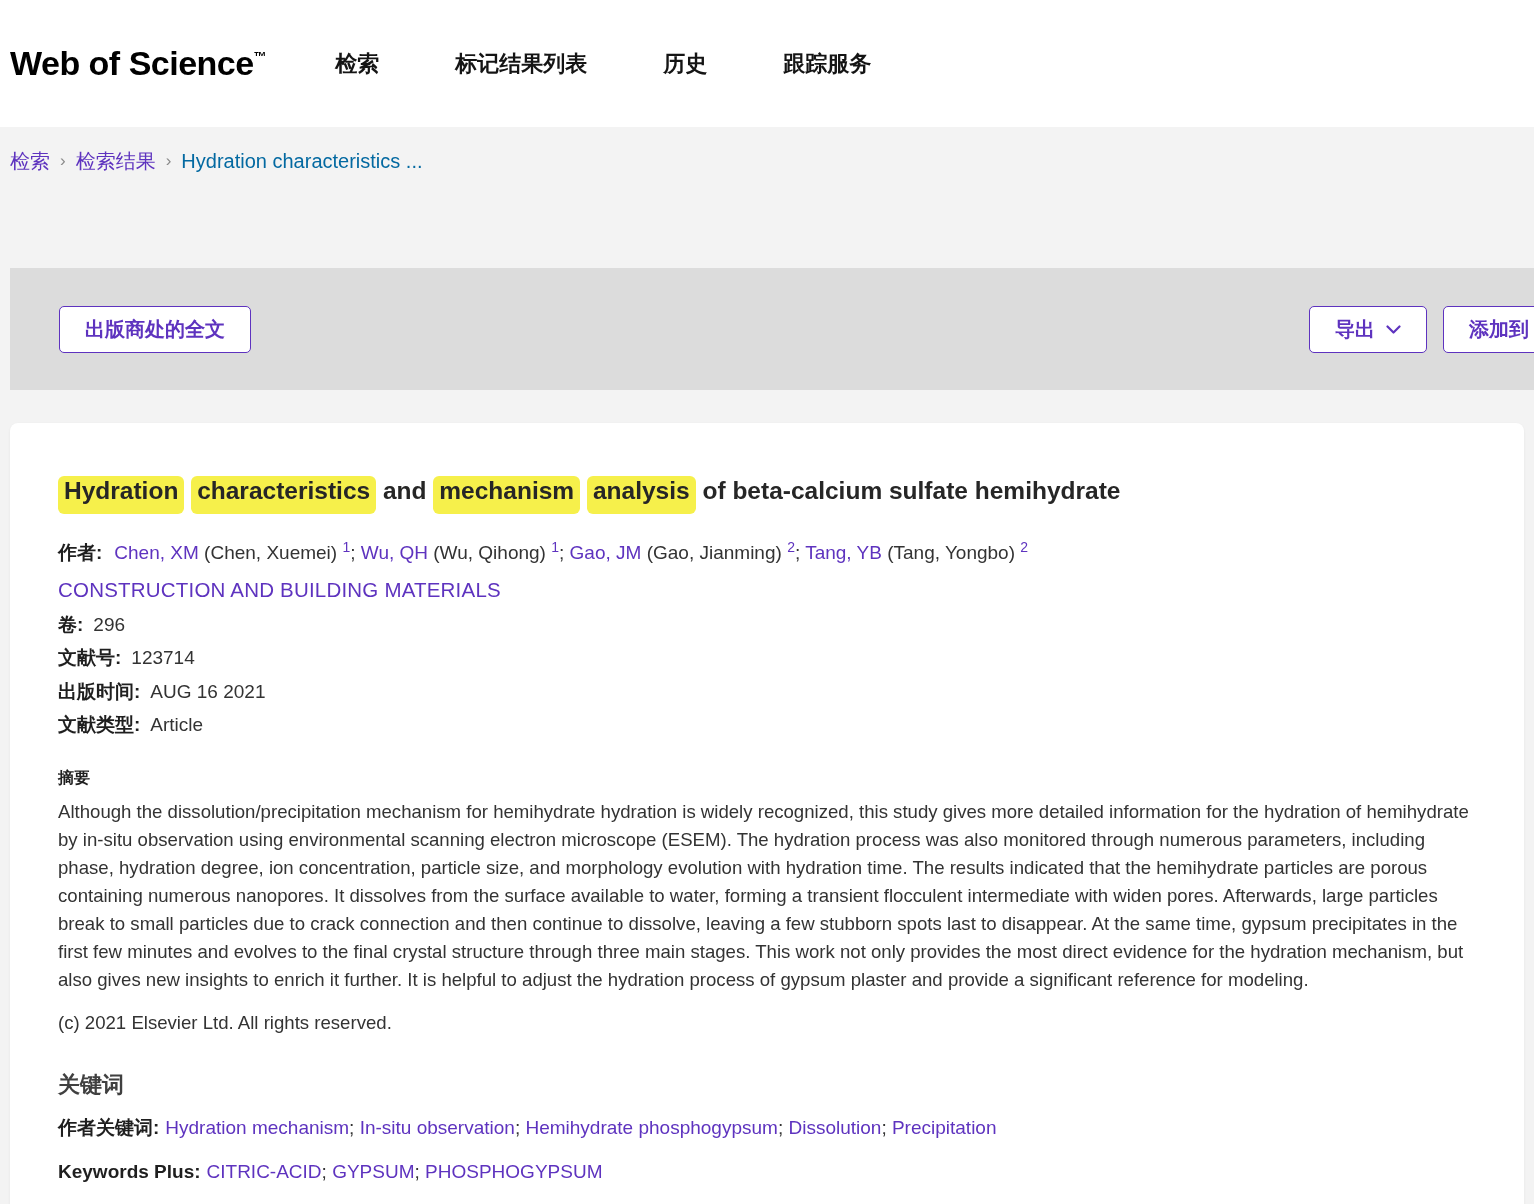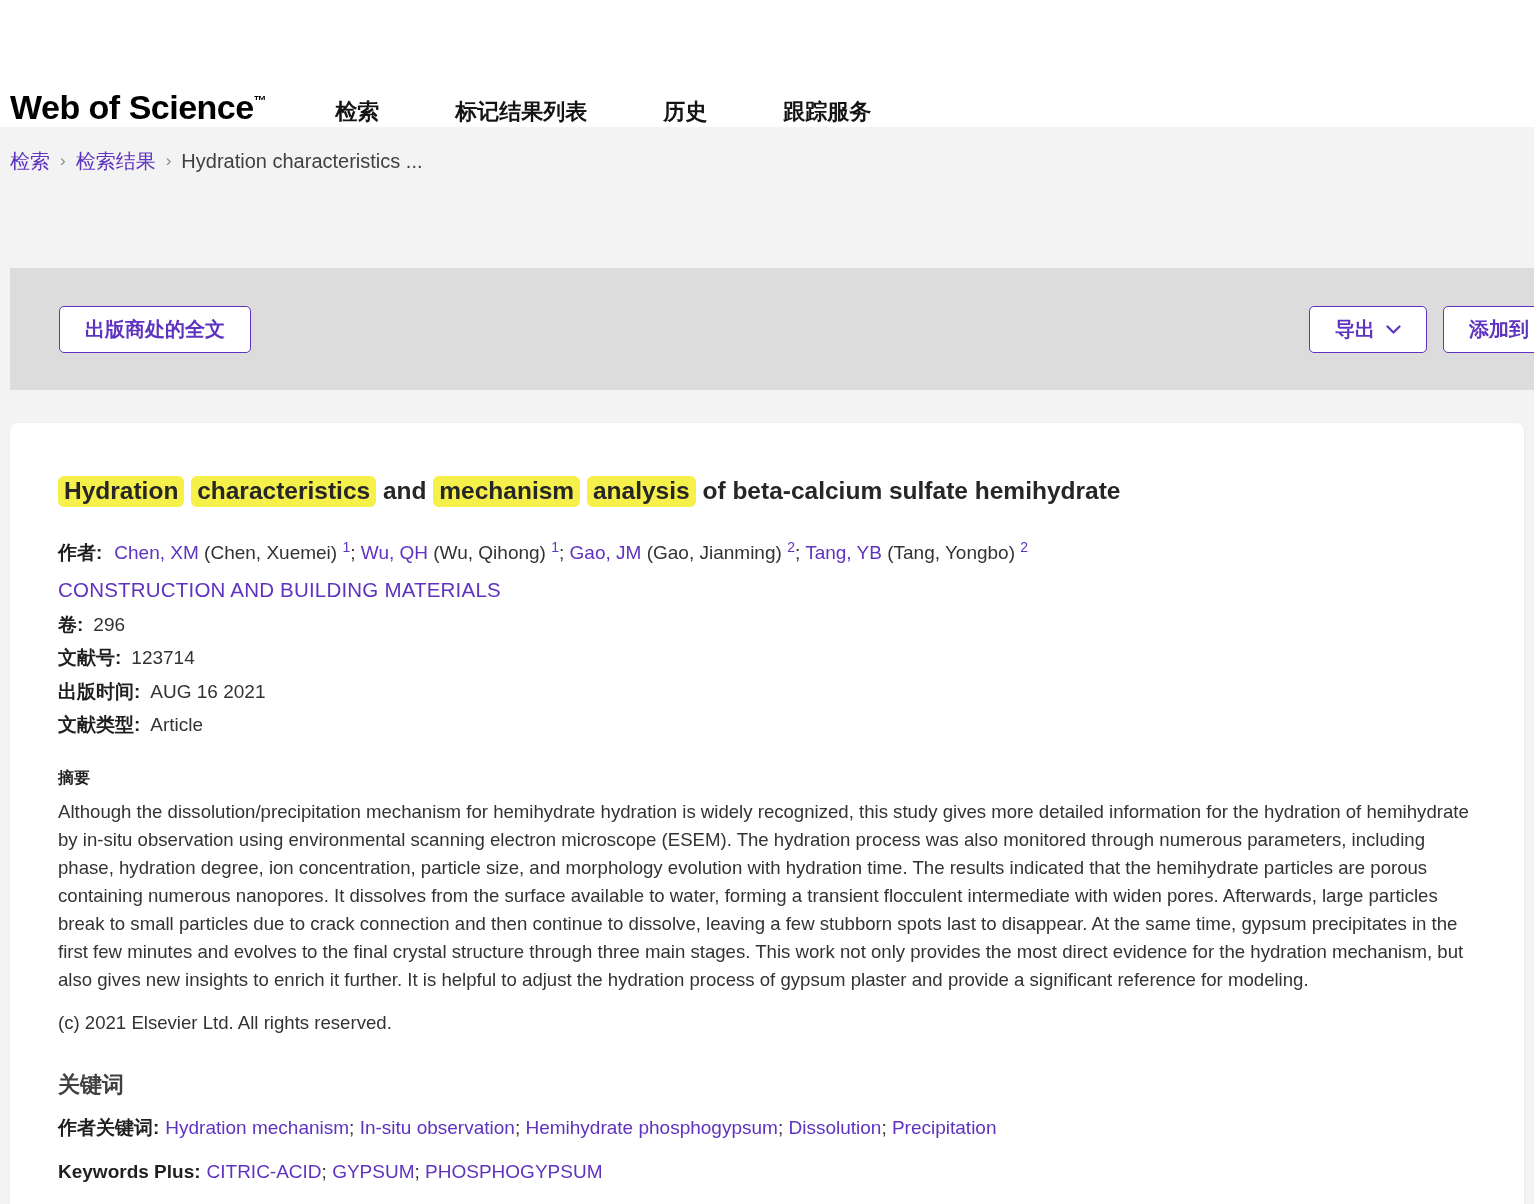--- a/index.html
+++ b/index.html
@@ -7,34 +7,34 @@
   body {
     width:1534px; height:1204px; overflow:hidden;
     background:#f3f3f3;
     font-family:"Liberation Sans","DejaVu Sans",sans-serif;
     color:#333;
   }
 
   
   .header {
     height:127px; background:#ffffff;
-    display:flex; align-items:flex-end;
+    display:flex; align-items:center;
     padding-left:10px;
   }
   .logo { font-size:34px; font-weight:800; letter-spacing:-0.5px; color:#000; white-space:nowrap; }
   .logo .tm { font-size:13px; position:relative; top:-14px; font-weight:700; }
   .nav { display:flex; gap:76px; margin-left:69px; }
   .nav-item { font-size:22px; font-weight:600; color:#141414; cursor:pointer; white-space:nowrap; }
 
   
   .breadcrumb-band { height:141px; padding:21px 0 0 10px; }
   .breadcrumb { font-size:20px; display:flex; align-items:center; gap:10px; }
   .bc-link { color:#5e33bf; cursor:pointer; }
   .bc-sep { color:#8a8a8a; font-size:17px; position:relative; top:-1px; }
-  .bc-current { color:#404040; }
+  .bc-current { color:#0369a1; }
 
   
   .toolbar {
     height:122px; background:#dcdcdc; margin-left:10px;
     display:flex; align-items:center; padding-left:49px;
   }
   .btn {
     height:47px; background:#fff;
     border:1.5px solid #5e33bf; border-radius:5px;
     color:#5e33bf; font-size:20px; font-weight:700;
@@ -47,21 +47,21 @@
   .chev { display:inline-block; }
 
   
   .card {
     margin:33px 10px 0; background:#fff; border-radius:8px;
     padding:50px 48px 60px;
     box-shadow:0 1px 3px rgba(0,0,0,0.06);
     min-height:900px;
   }
   .title { font-size:24.5px; font-weight:600; color:#262626; margin:0; line-height:1.45; }
-  .hl { background:#f6f04b; border-radius:6px; padding:1px 6px 3px; }
+  .hl { background:#f6f04b; border-radius:6px; padding:1px 6px 10px; }
 
   .authors-line { margin-top:30px; font-size:19px; color:#333; }
   .label-b { font-weight:700; color:#1f1f1f; margin-right:12px; }
   .link { color:#5e33bf; cursor:pointer; text-decoration:none; }
   sup.aff { color:#5e33bf; font-size:14px; cursor:pointer; }
 
   .journal { display:inline-block; margin-top:12px; font-size:20.5px; letter-spacing:0.2px; }
 
   .meta-list { margin-top:6px; }
   .meta-row { line-height:33.5px; font-size:19px; color:#333; }

